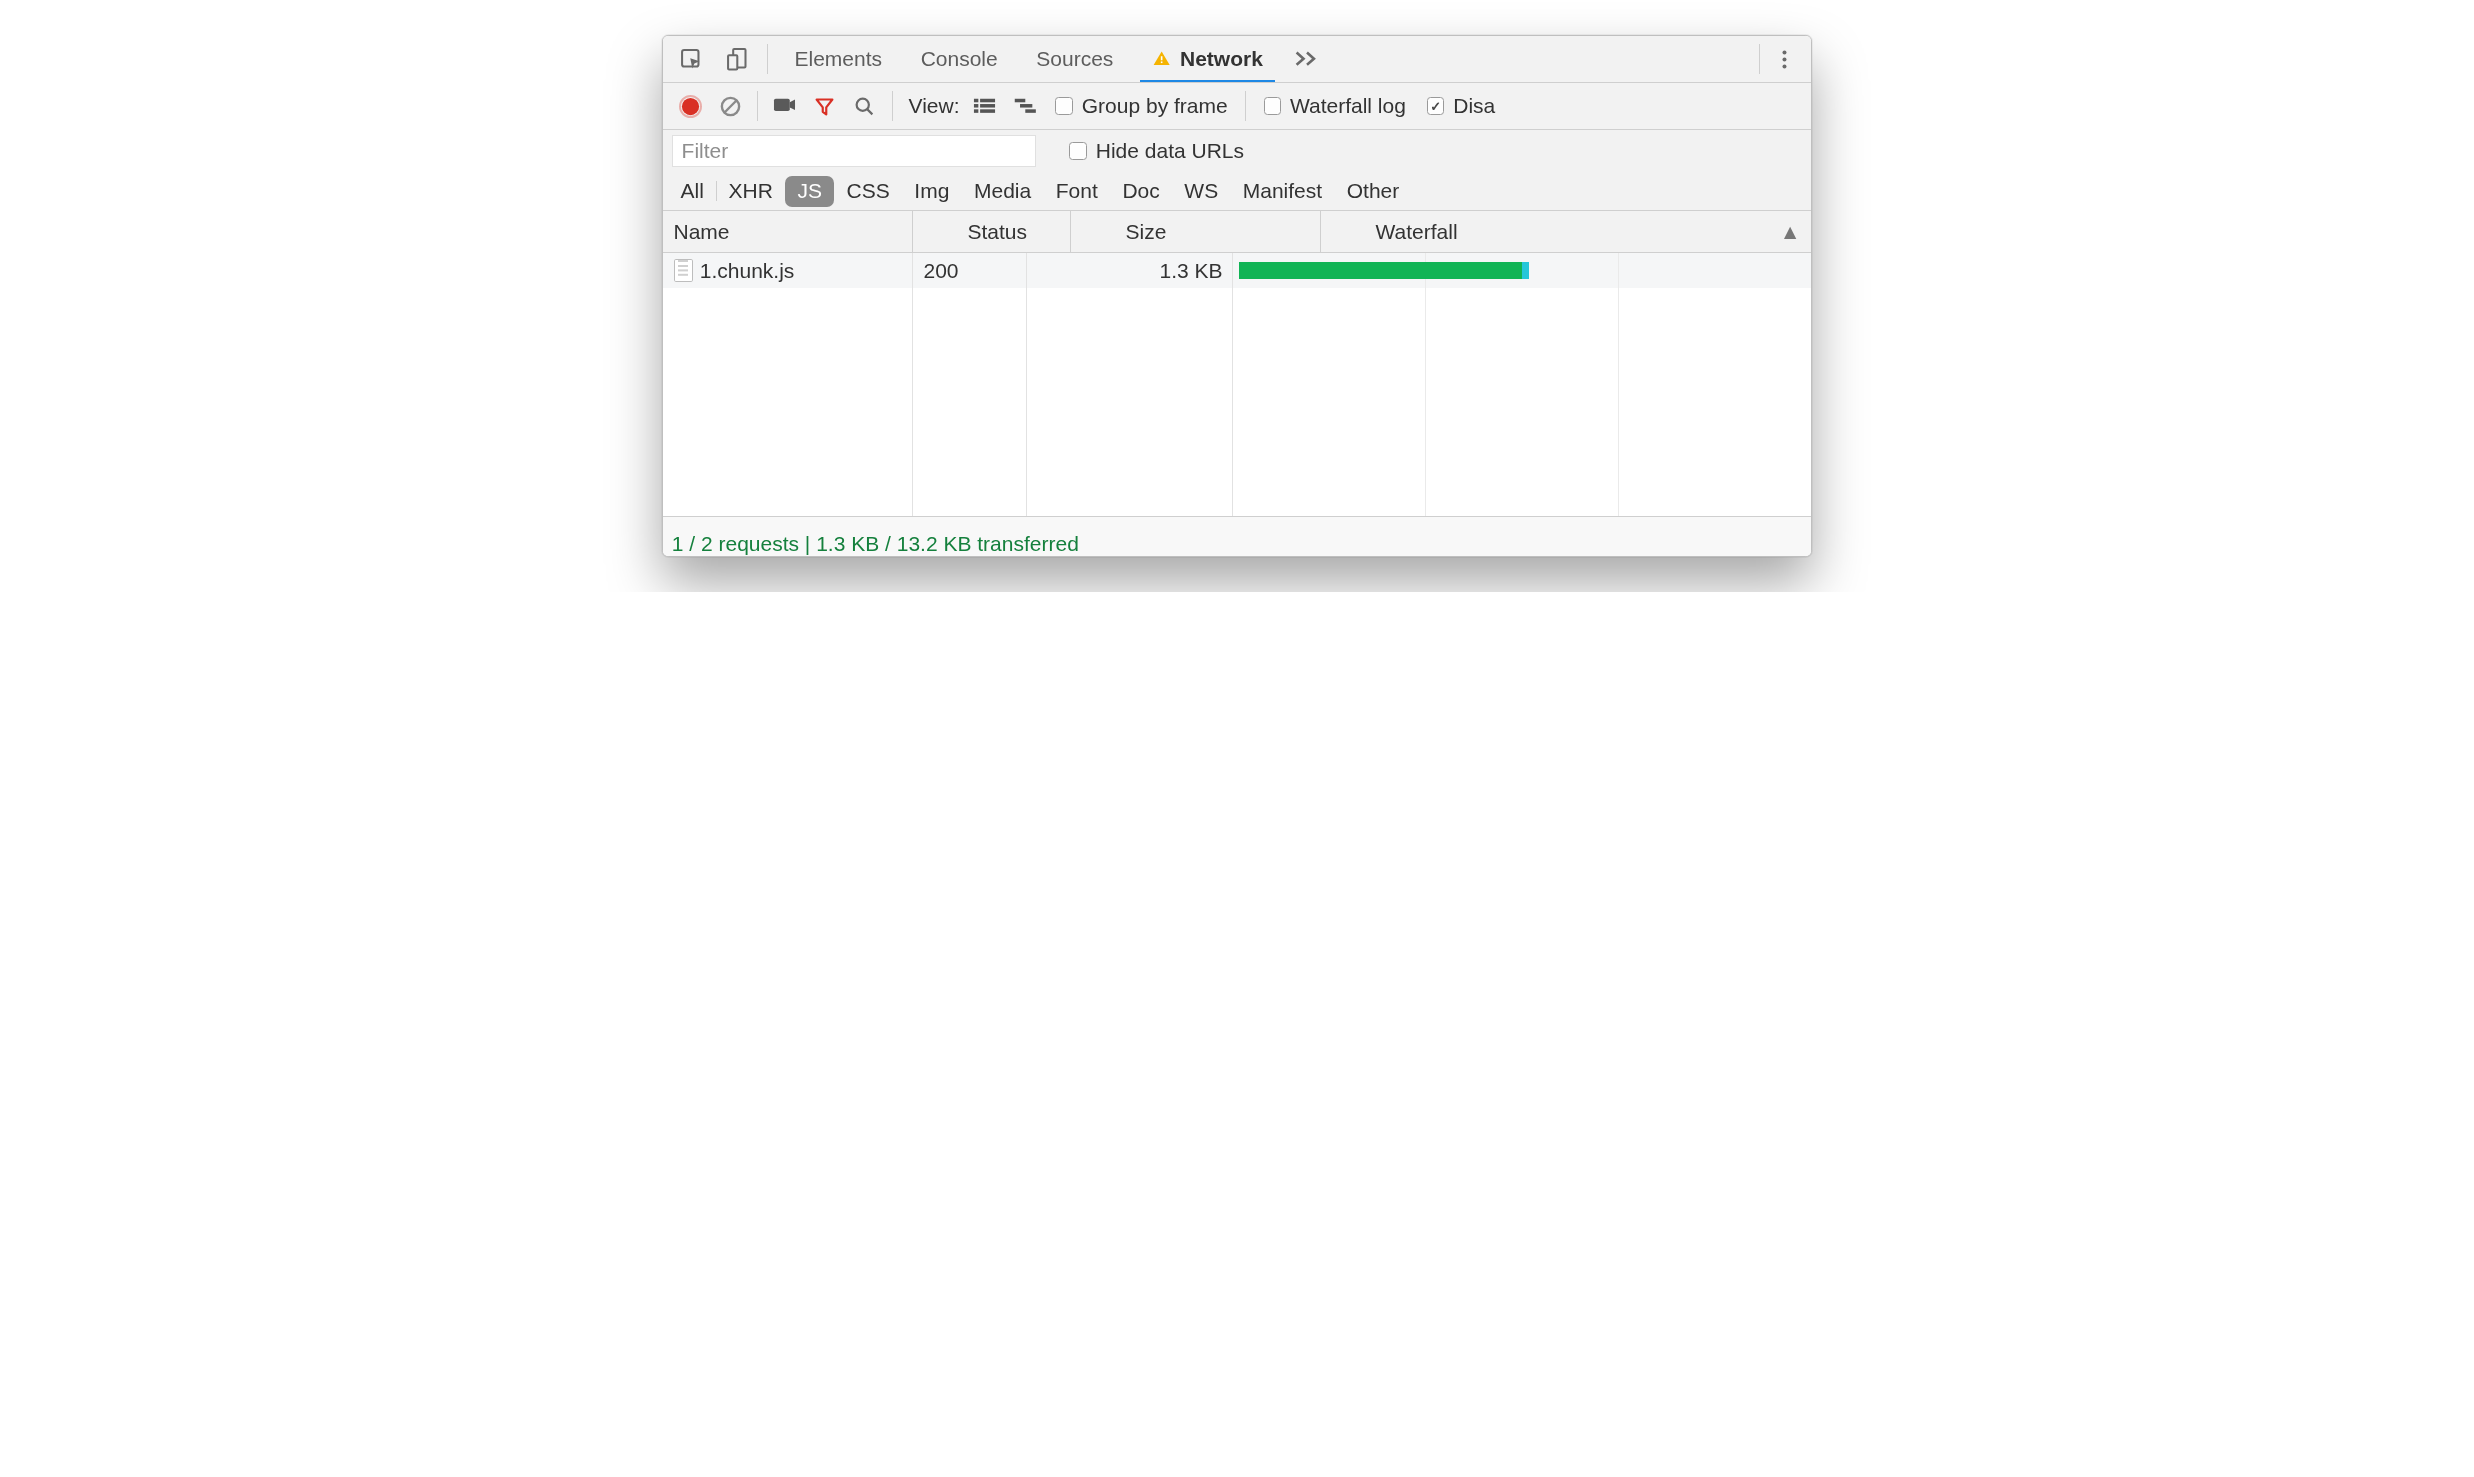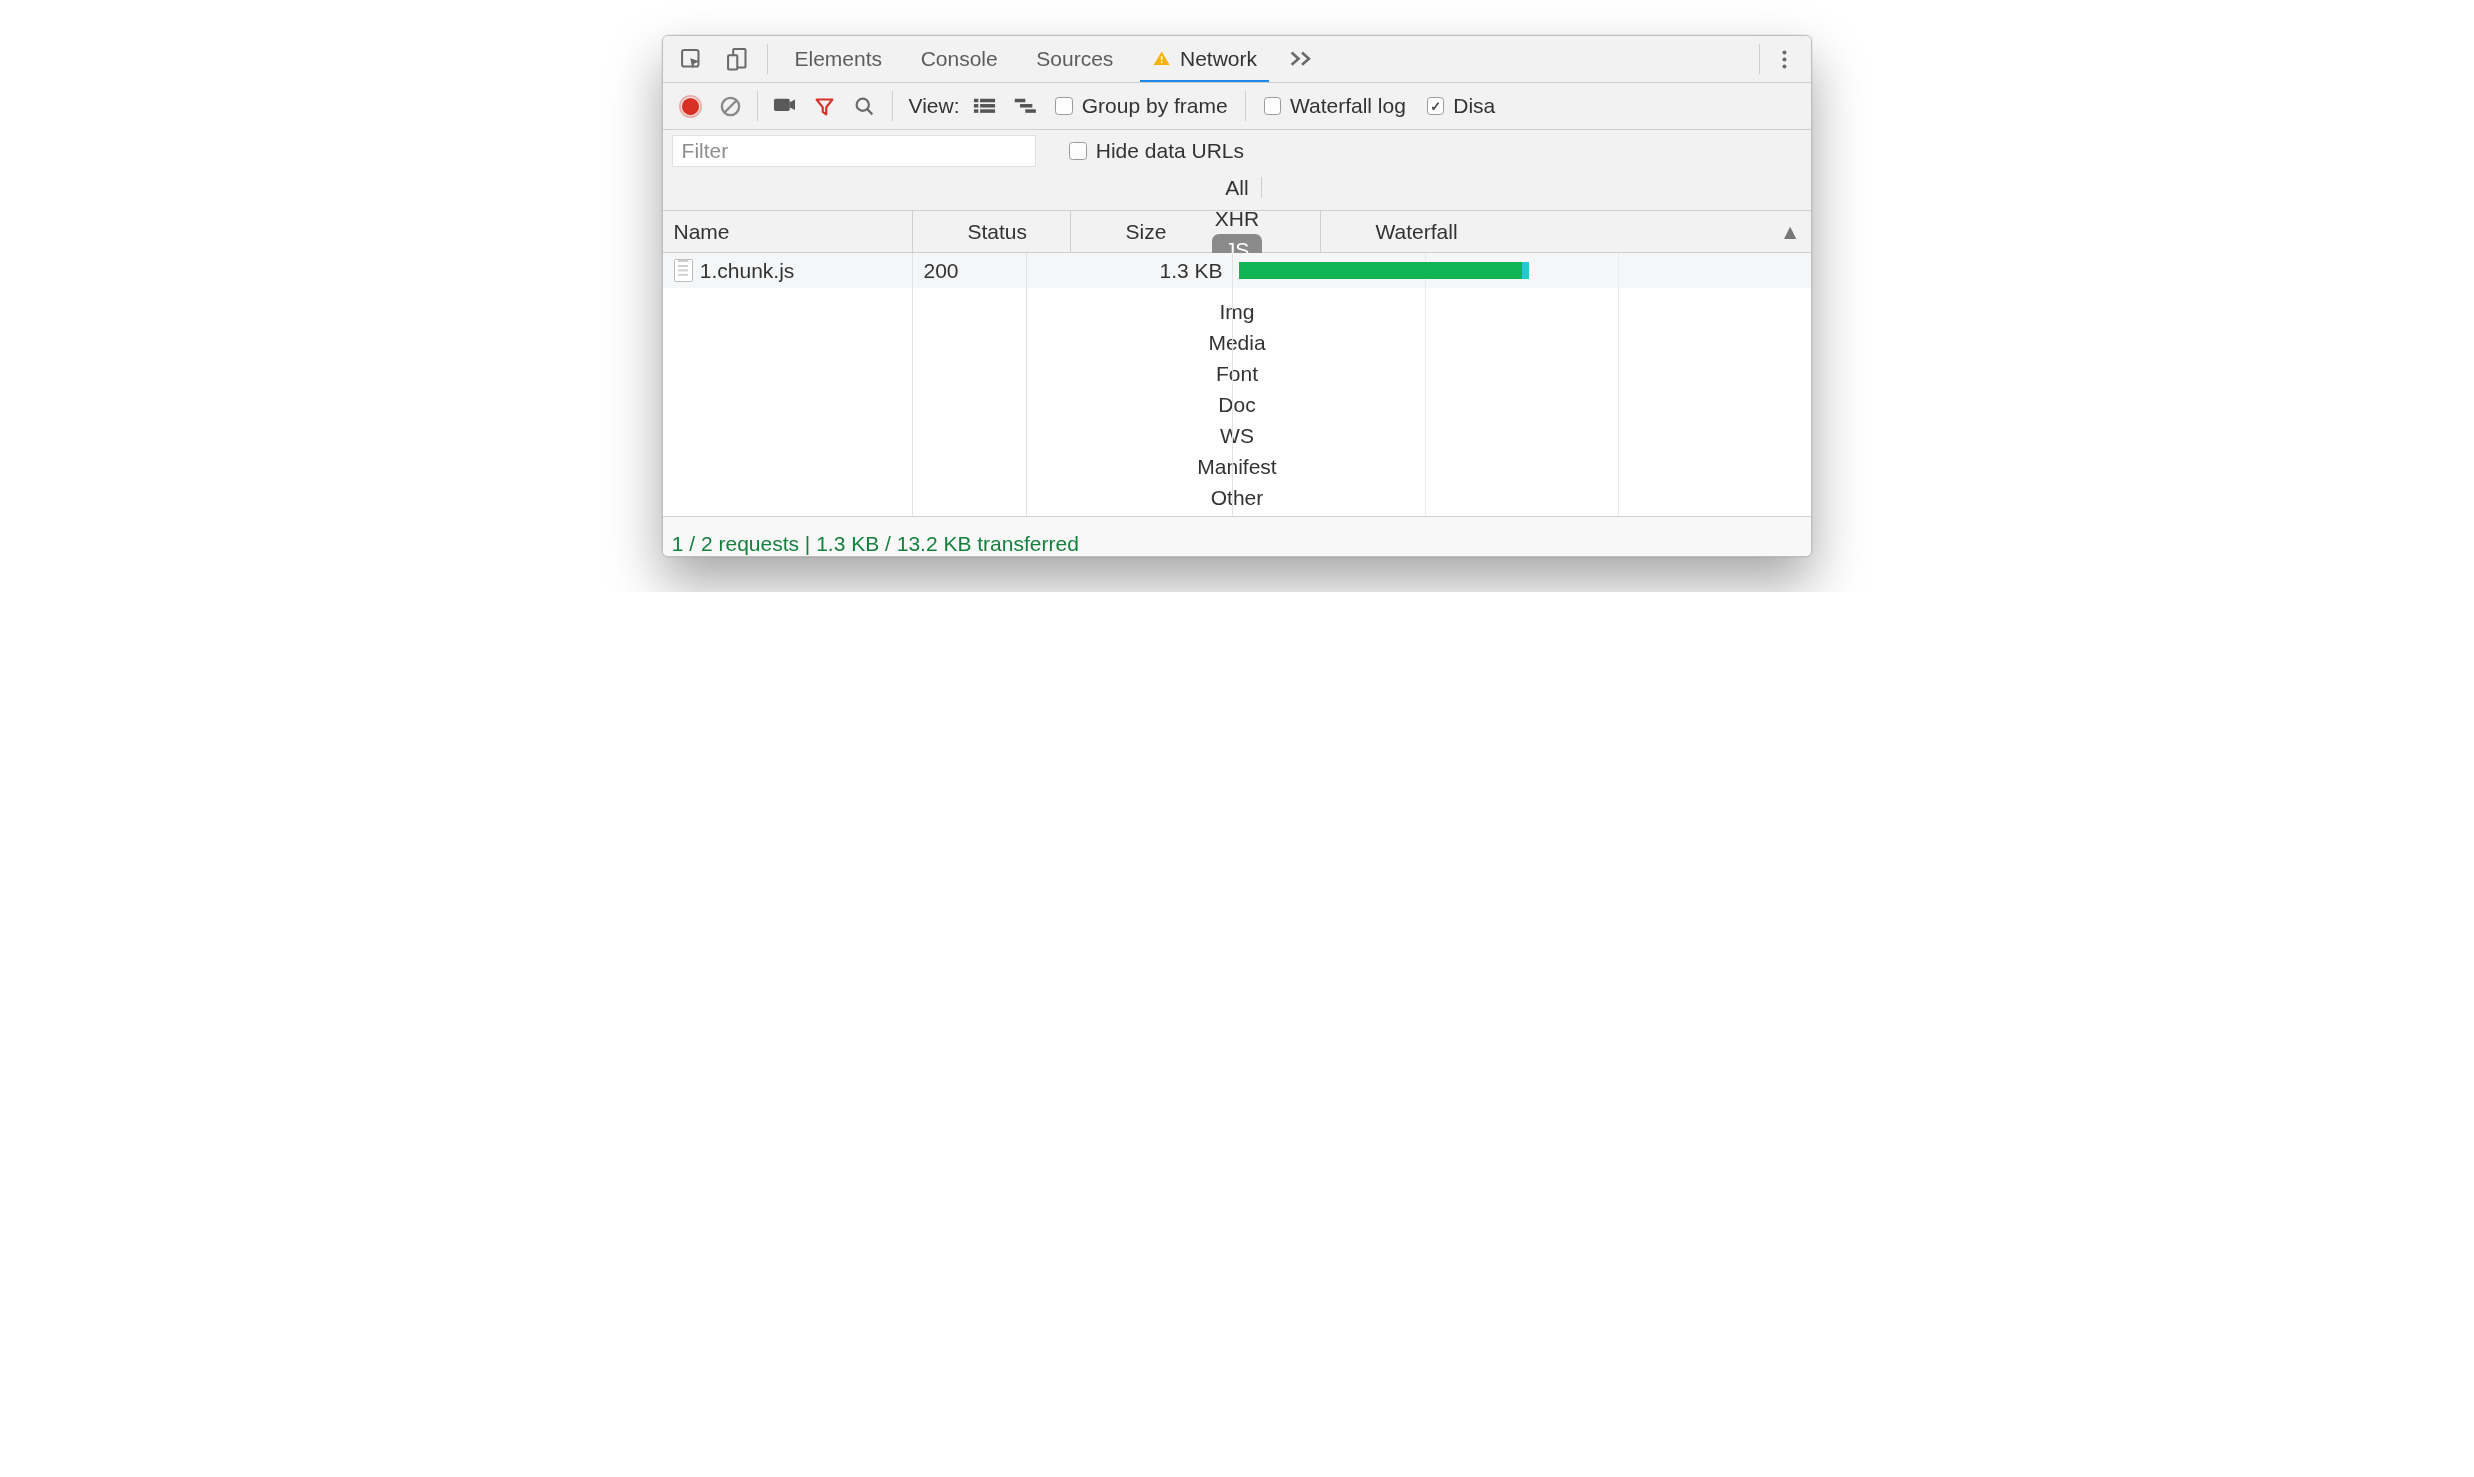--- a/index.html
+++ b/index.html
@@ -38,21 +38,21 @@
     
     .tabbar{
       display:flex; align-items:center; height:47px; border-bottom:0.9px solid #cfcfcf;
       padding:0 8.8px 0 5.3px; background:#f2f2f2; color:#5d5d5d; font-size:21px;
       overflow:hidden;
     }
     .iconcell{width:46px; display:flex; align-items:center; justify-content:center; color:#6a6a6a;}
     .vsep{width:0.9px; height:30px; background:#cfcfcf; margin:0 7px;}
     .tab{padding:0 19.3px; height:100%; display:flex; align-items:center; gap:7px; cursor:pointer; position:relative;}
     .tab.warn svg{margin-right:1.8px;}
-    .tab.active{color:#333; font-weight:400;}
+    .tab.active{color:#333; font-weight:700;}
     .tab.active::after{content:""; position:absolute; bottom:-0.9px; left:7px; right:7px; height:2.6px; background:#1e88e5;}
     .more{display:flex; align-items:center; padding:0 12.3px;}
     .spacer{flex:1;}
     .kebab{width:35px; display:flex; align-items:center; justify-content:center; color:#6a6a6a;}
     
     .toolbar{
       display:flex; align-items:center; height:47px; border-bottom:0.9px solid #cfcfcf;
       padding:0 8.8px 0 7px; background:#f2f2f2; font-size:21px; color:#5d5d5d;
       overflow:hidden; white-space:nowrap;
     }
@@ -68,21 +68,21 @@
       padding:0 8.8px; gap:16px;
     }
     .filterinput{
       width:364px; height:32px; background:#fff; border:0.9px solid #e0e0e0; font-size:21px;
       padding:0 8.8px; color:#be185d; outline:none;
     }
     .filterinput::placeholder{color:#8e8e8e;}
     
     .typerow{
       display:flex; align-items:center; height:39px; background:#f2f2f2; padding:0 5.3px; gap:0;
-      border-bottom:0.9px solid #cfcfcf; font-size:21px; color:#333;flex-direction:column;
+      border-bottom:0.9px solid #cfcfcf; font-size:21px; color:#333;
     }
     .pill{padding:3.5px 12.3px; border-radius:7px; cursor:pointer; position:relative;}
     .pill.sep-after::after{content:""; position:absolute; right:-0.9px; top:5.3px; bottom:5.3px; width:0.9px; background:#cfcfcf;}
     .pill.active{background:#8a8a8a; color:#fff;}
     
     .tablewrap{border-bottom:0.9px solid #cfcfcf; background:#fff;}
     .thead{display:flex; height:42px; background:#f2f2f2; border-bottom:0.9px solid #cfcfcf; font-size:21px; color:#333;gap:44px;}
     .th{display:flex; align-items:center; padding:0 10.5px; border-right:0.9px solid #cfcfcf;}
     .th:last-child{border-right:none;}
     .col-name{width:250px;}

